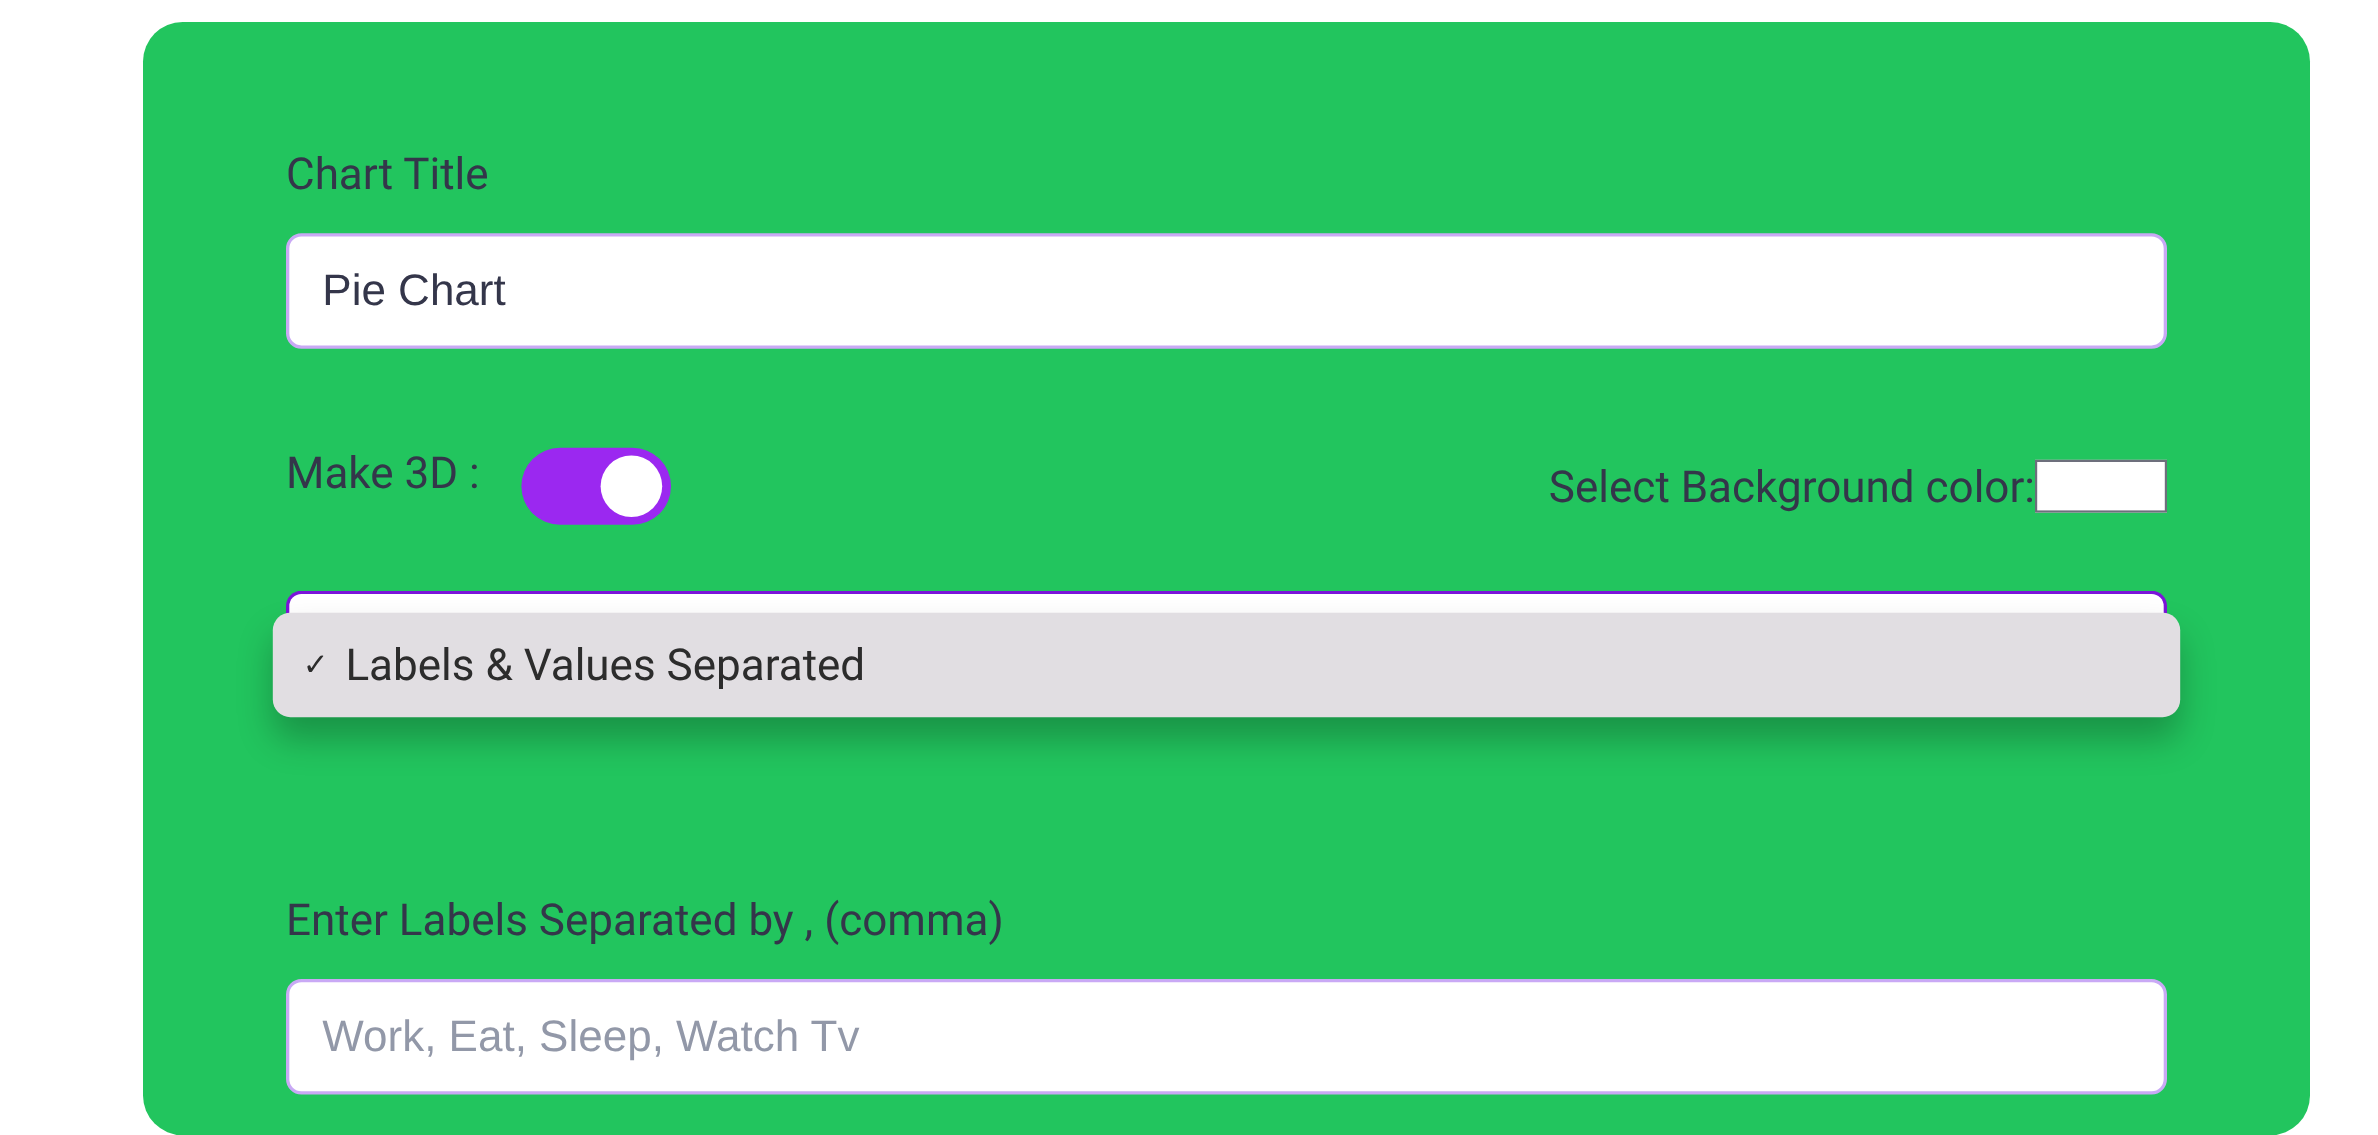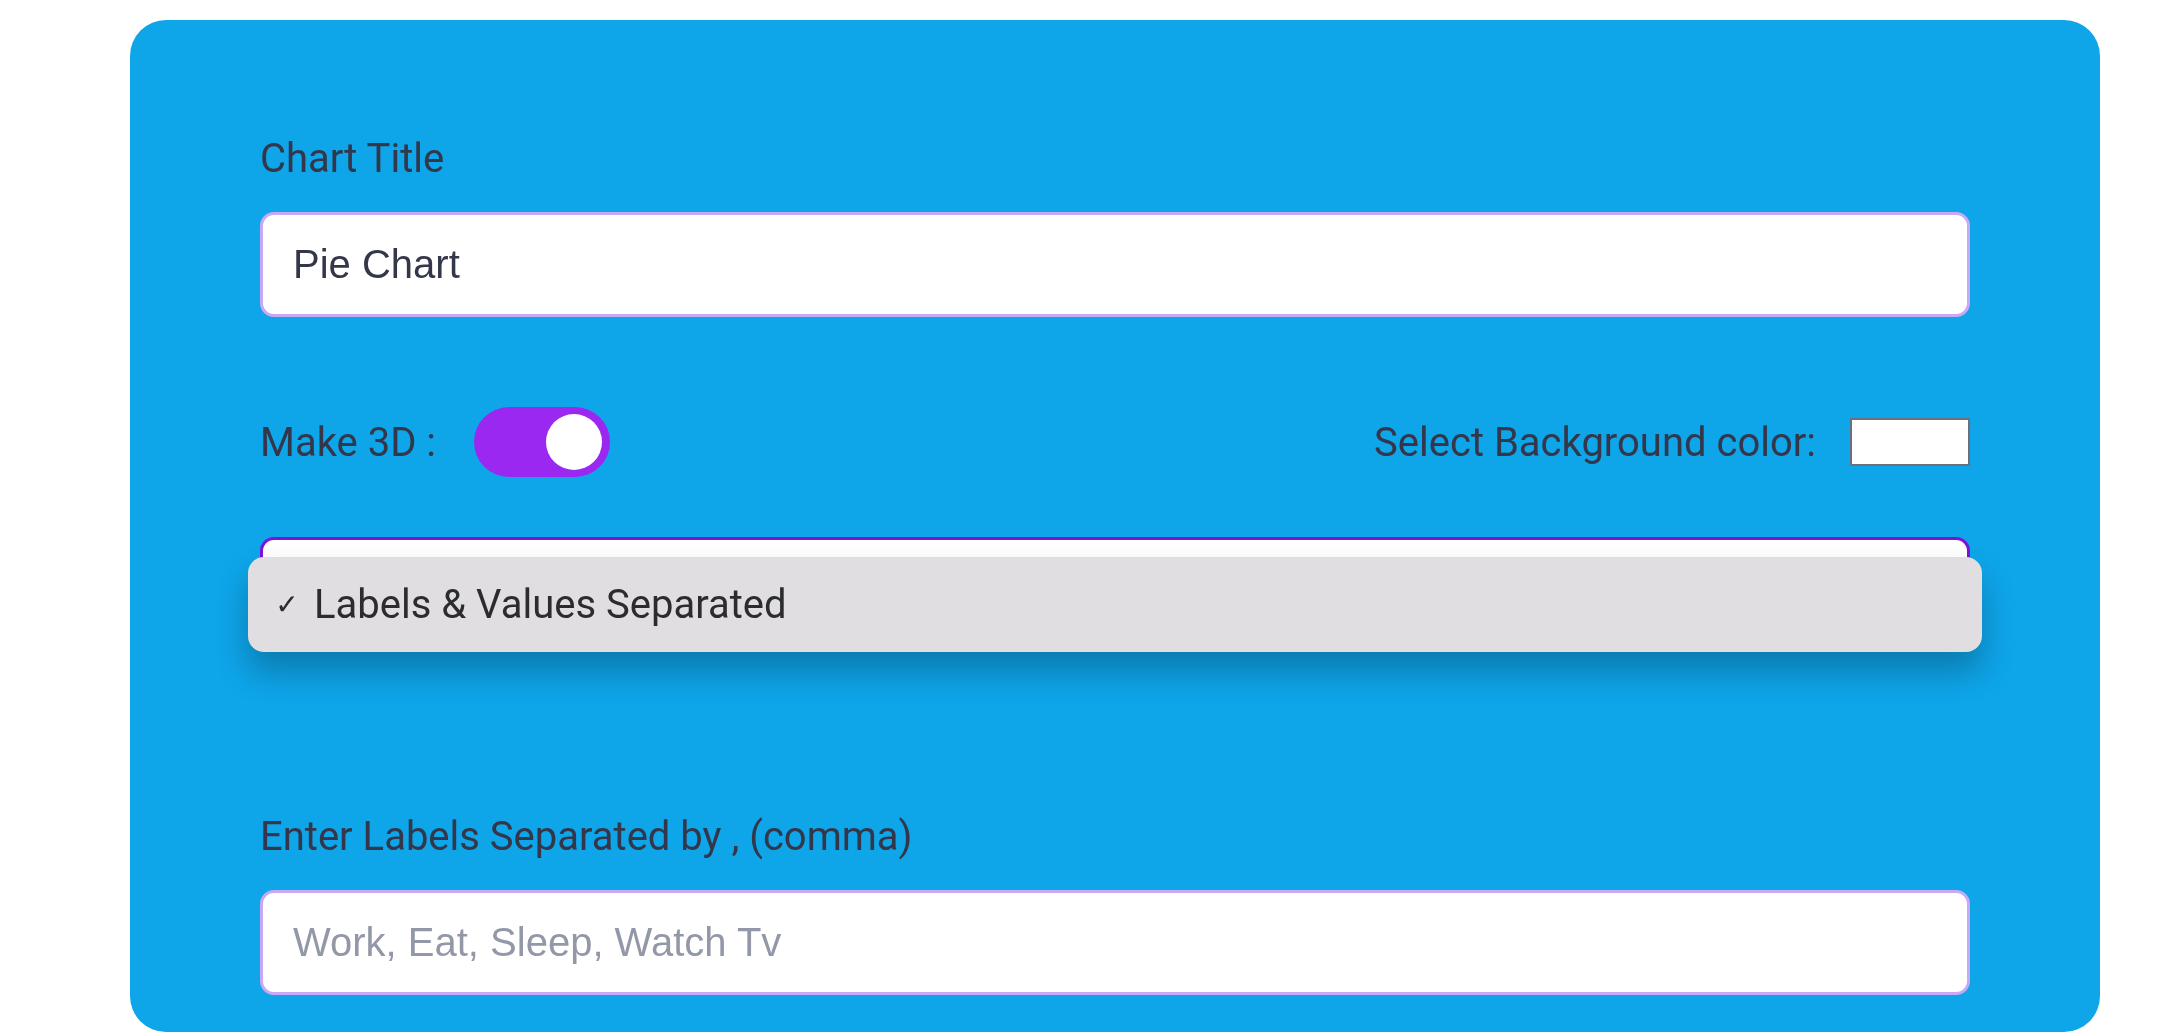--- a/index.html
+++ b/index.html
@@ -3,21 +3,21 @@
 <meta charset="utf-8">
 <style>
   * { box-sizing: border-box; margin: 0; padding: 0; }
   html, body { width: 2162px; height: 1032px; background: #ffffff; font-family: -apple-system, BlinkMacSystemFont, "Segoe UI", Roboto, Arial, sans-serif; }
   .panel {
     position: absolute;
     left: 130px;
     top: 20px;
     width: 1970px;
     height: 1012px;
-    background: #0ea5e9;
+    background: #22c55e;
     border-radius: 36px;
   }
   .inner {
     position: absolute;
     left: 130px;
     top: 115px;
     right: 130px;
   }
   .field-label {
     font-size: 40px;
@@ -36,22 +36,22 @@
     outline: none;
   }
   .text-input::placeholder { color: #9298a8; }
   .row2 {
     display: flex;
     align-items: center;
     justify-content: space-between;
     margin-top: 90px;
     margin-bottom: 60px;
   }
-  .row2-left { display: flex; align-items: center; gap: 38px; }
-  .row2-right { display: flex; align-items: center; gap: 34px; }
+  .row2-left { display: flex; gap: 38px; }
+  .row2-right { display: flex; align-items: center; }
   .toggle {
     width: 136px; height: 70px;
     border-radius: 50px;
     background: #9b28f0;
     position: relative;
   }
   .toggle-knob {
     position: absolute;
     right: 8px; top: 7px;
     width: 56px; height: 56px;

